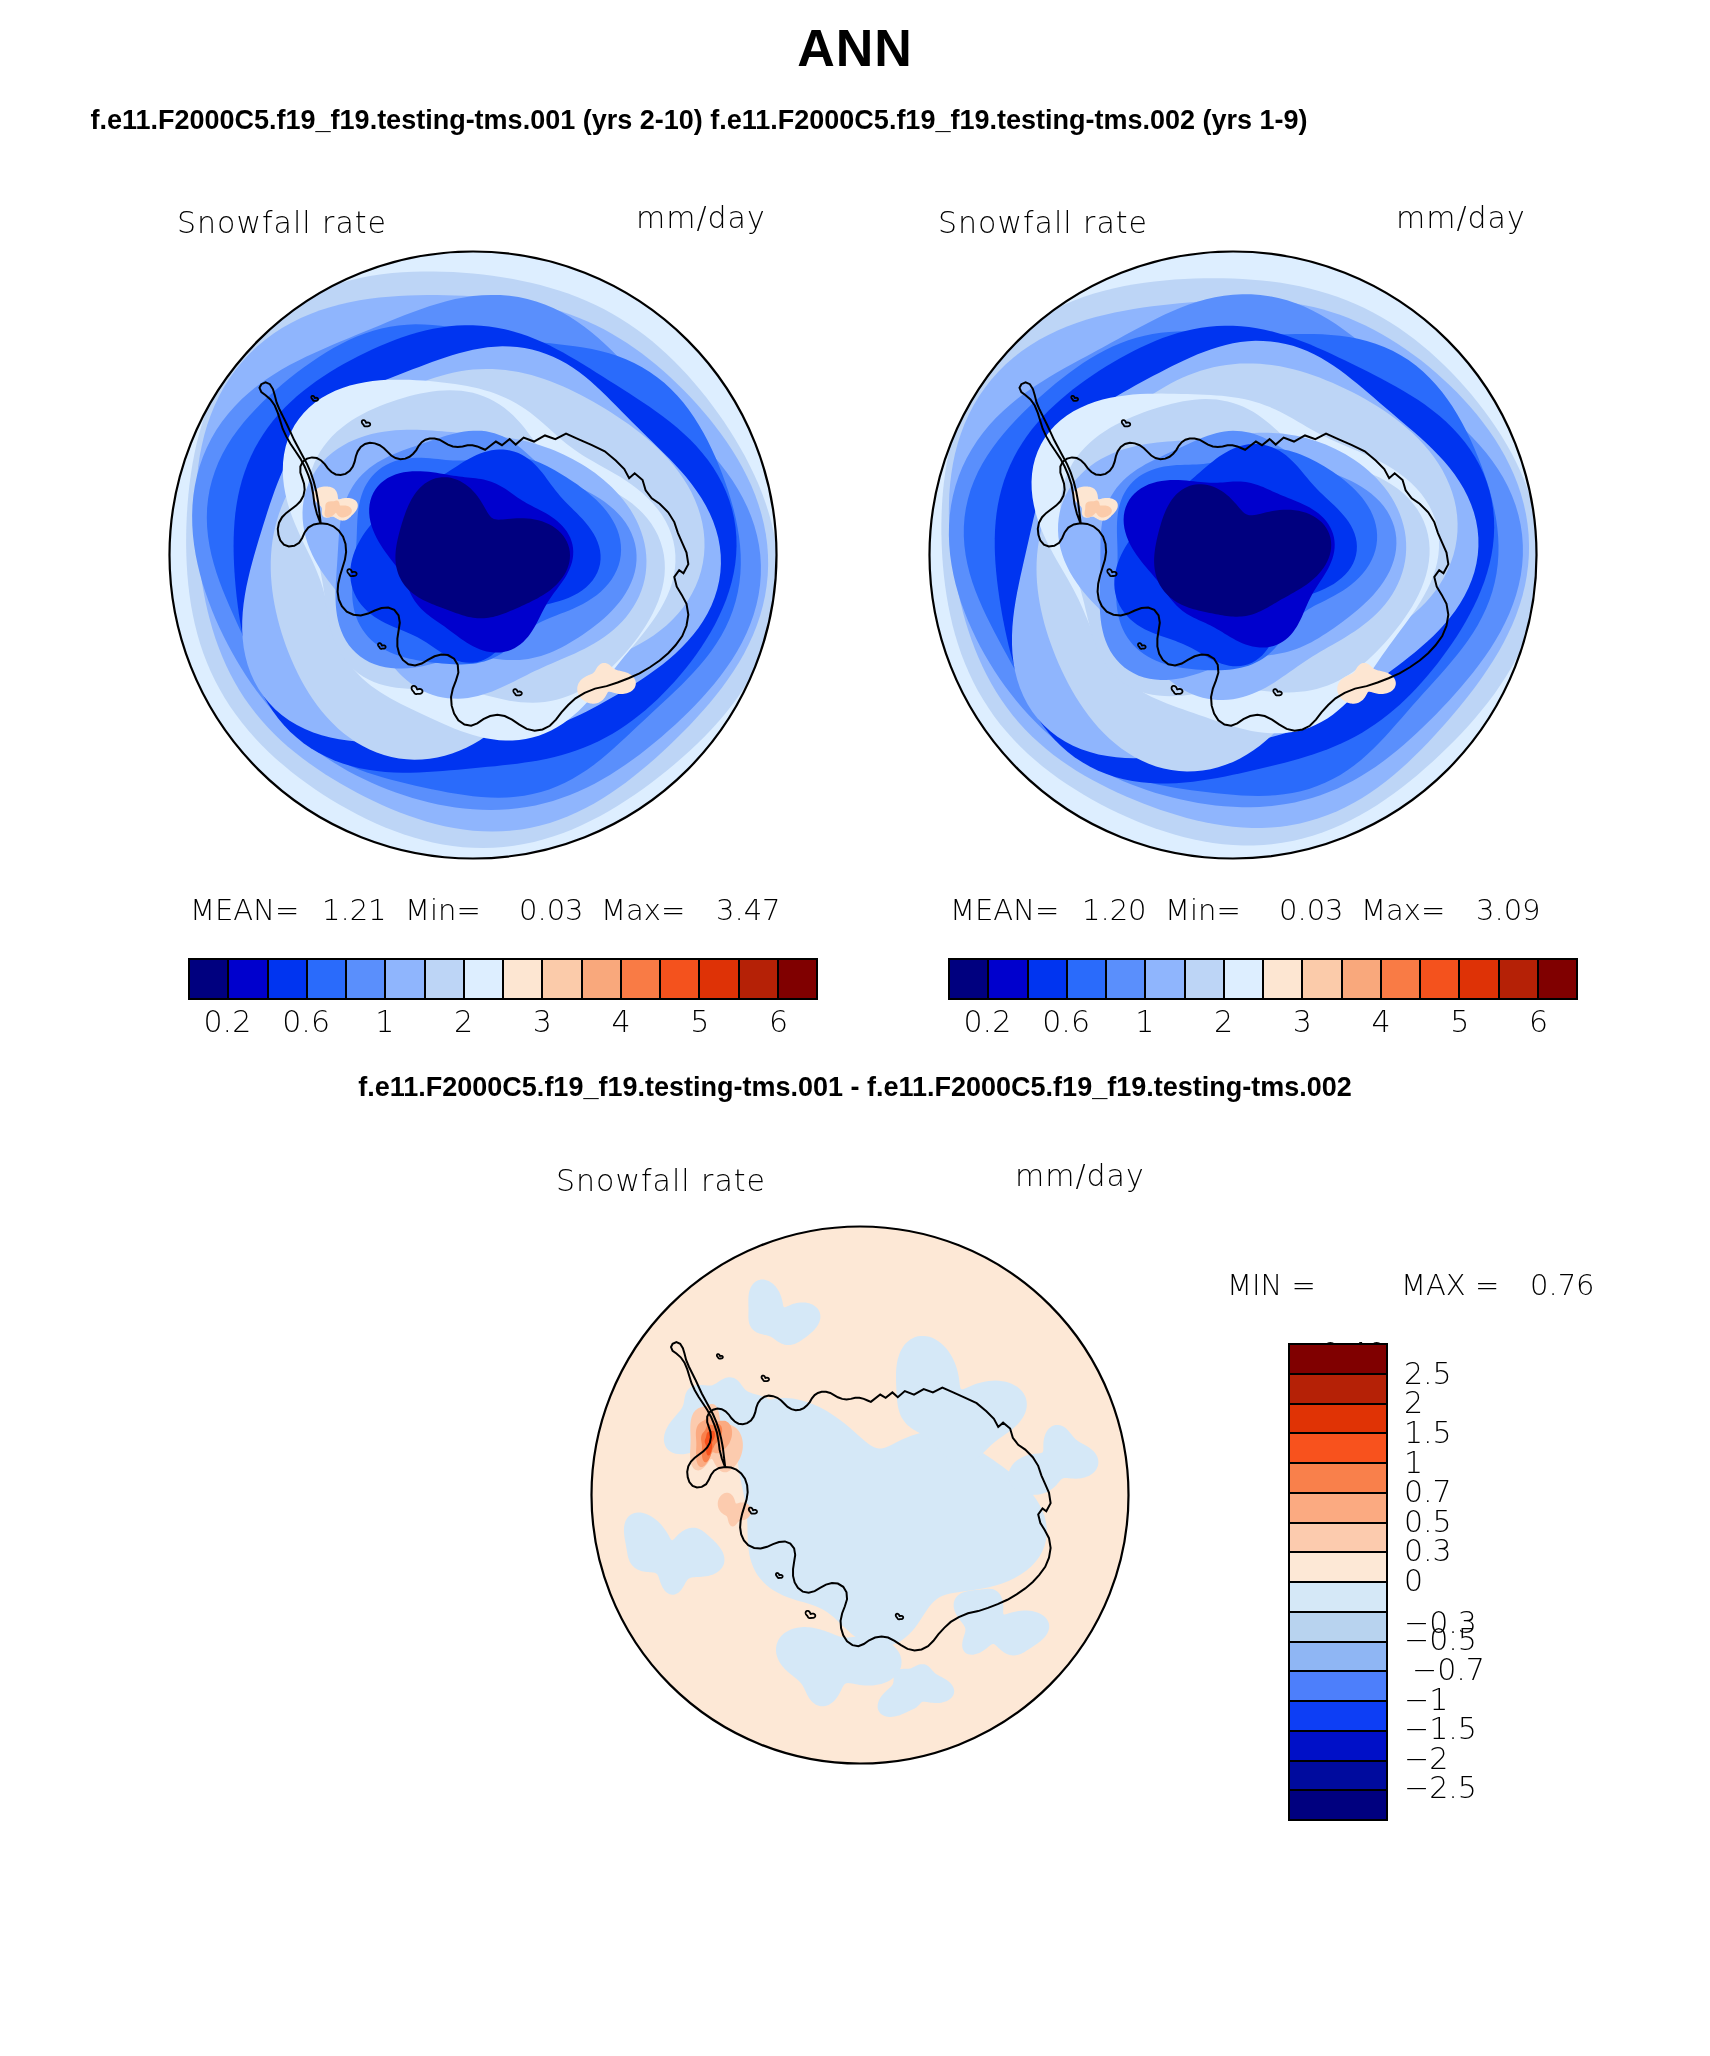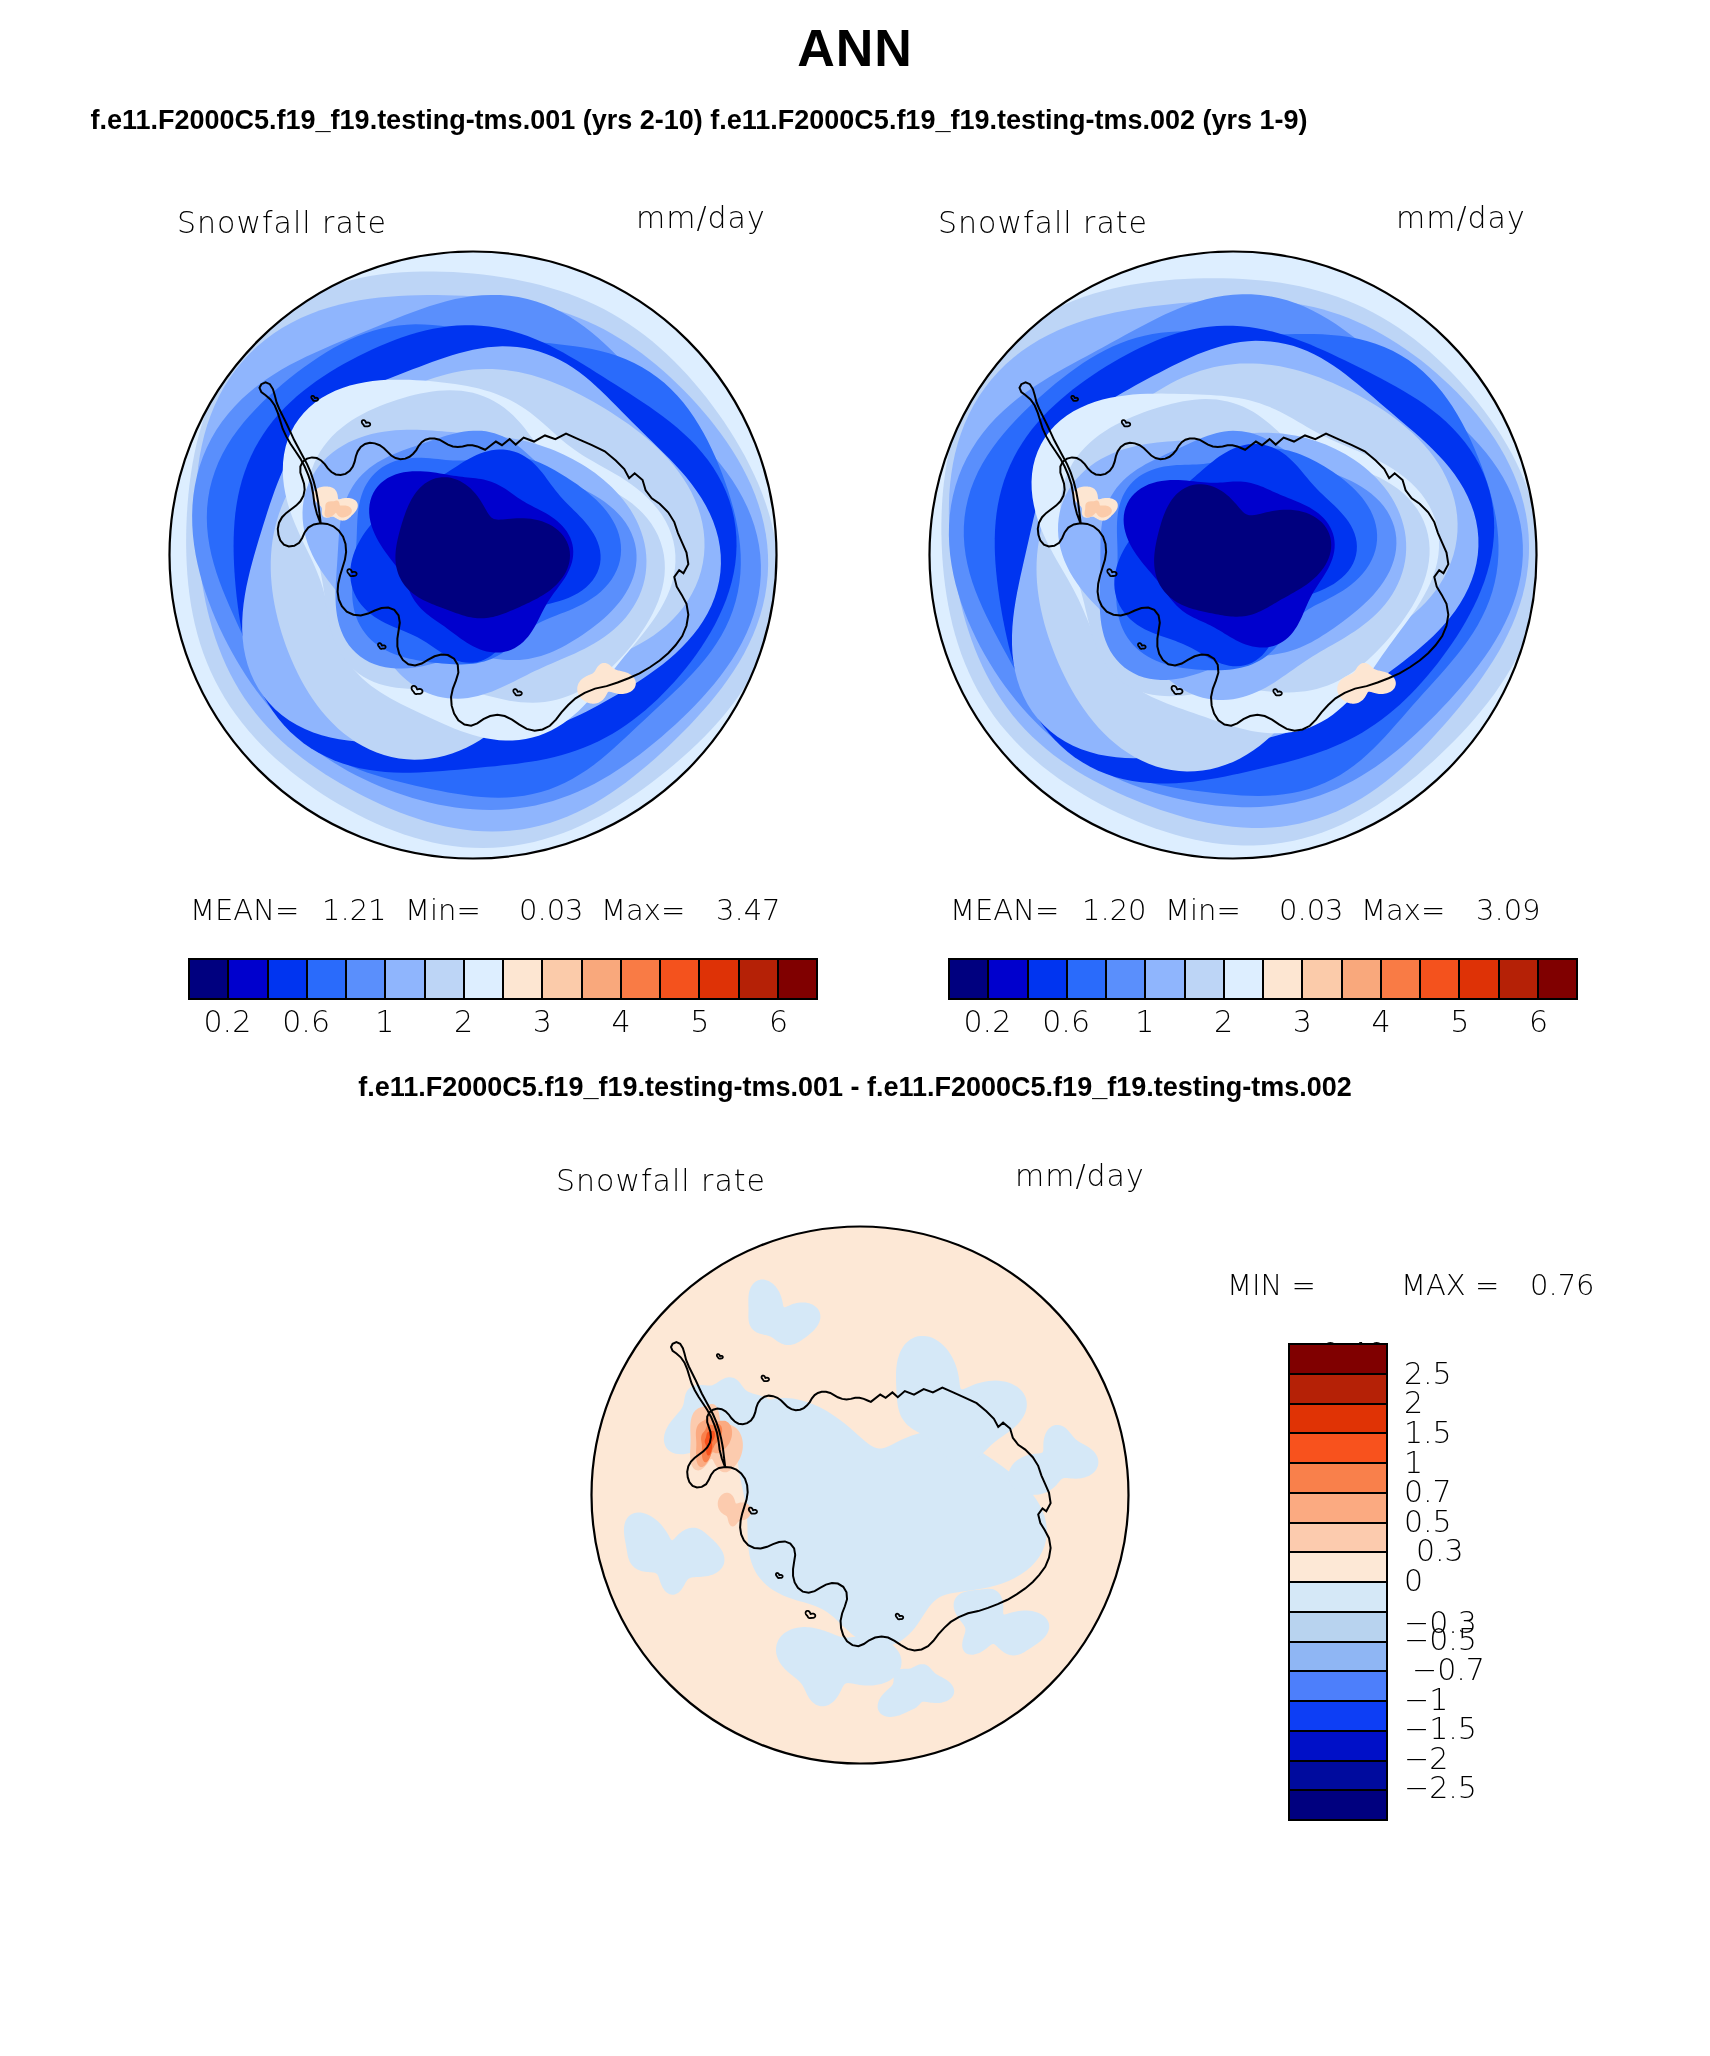--- a/index.html
+++ b/index.html
@@ -270,21 +270,21 @@
     <div class="cell" style="background: rgb(0, 11, 158);"></div>
     <div class="cell" style="background: rgb(0, 0, 127);"></div>
   </div>
 <div class="vcb-labels" id="vcblab-diff" style="left:1404px;top:1343px;height:474px;width:120px;">
     <span style="top: 29.625px; left: 0px;">2.5</span>
     <span style="top: 59.25px; left: 0px;">2</span>
     <span style="top: 88.875px; left: 0px;">1.5</span>
     <span style="top: 118.5px; left: 0px;">1</span>
     <span style="top: 148.125px; left: 0px;">0.7</span>
     <span style="top: 177.75px; left: 0px;">0.5</span>
-    <span style="top: 207.375px; left: 12px;">0.3</span>
+    <span style="top: 207.375px; left: 0px;">0.3</span>
     <span style="top: 237px; left: 0px;">0</span>
     <span style="top: 279px; left: 0px;">−0.3</span>
     <span style="top: 296.25px; left: 0px;">−0.5</span>
     <span style="top: 325.875px; left: 8px;">−0.7</span>
     <span style="top: 355.5px; left: 0px;">−1</span>
     <span style="top: 385.125px; left: 0px;">−1.5</span>
     <span style="top: 414.75px; left: 0px;">−2</span>
     <span style="top: 444.375px; left: 0px;">−2.5</span>
   </div>
 

